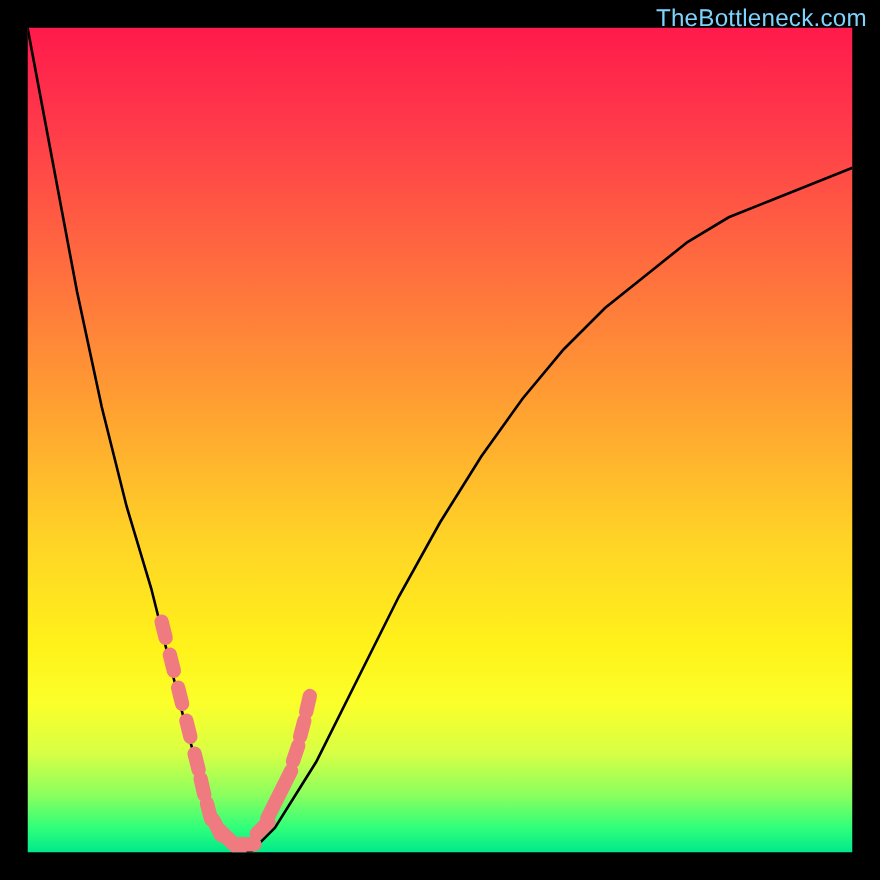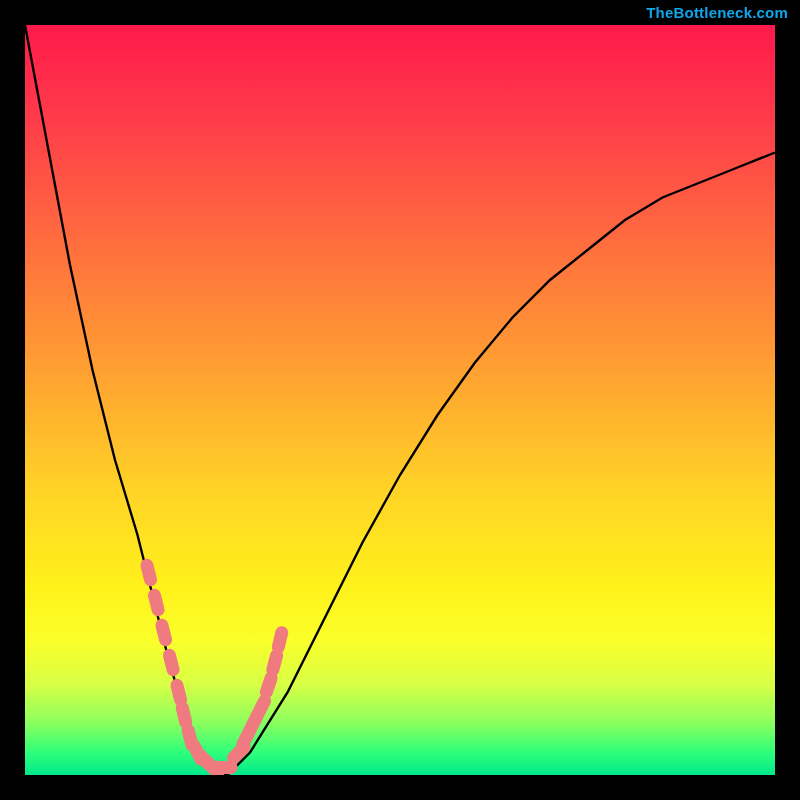--- a/index.html
+++ b/index.html
@@ -45,23 +45,23 @@
   .curve-svg {
     position: absolute;
     inset: 0;
     width: 100%;
     height: 100%;
   }
   .watermark {
     position: absolute;
     top: 4px;
     right: 12px;
-    color: #0ea5e9;
-    font-size: 15px;
-    font-weight: 700;
+    color: #7dd3fc;
+    font-size: 22px;
+    font-weight: 400;
     letter-spacing: 0.2px;
     user-select: none;
   }
 </style>
 </head>
 <body>
 
 <div class="frame">
   <div class="plot">
     <div class="gradient"></div>

